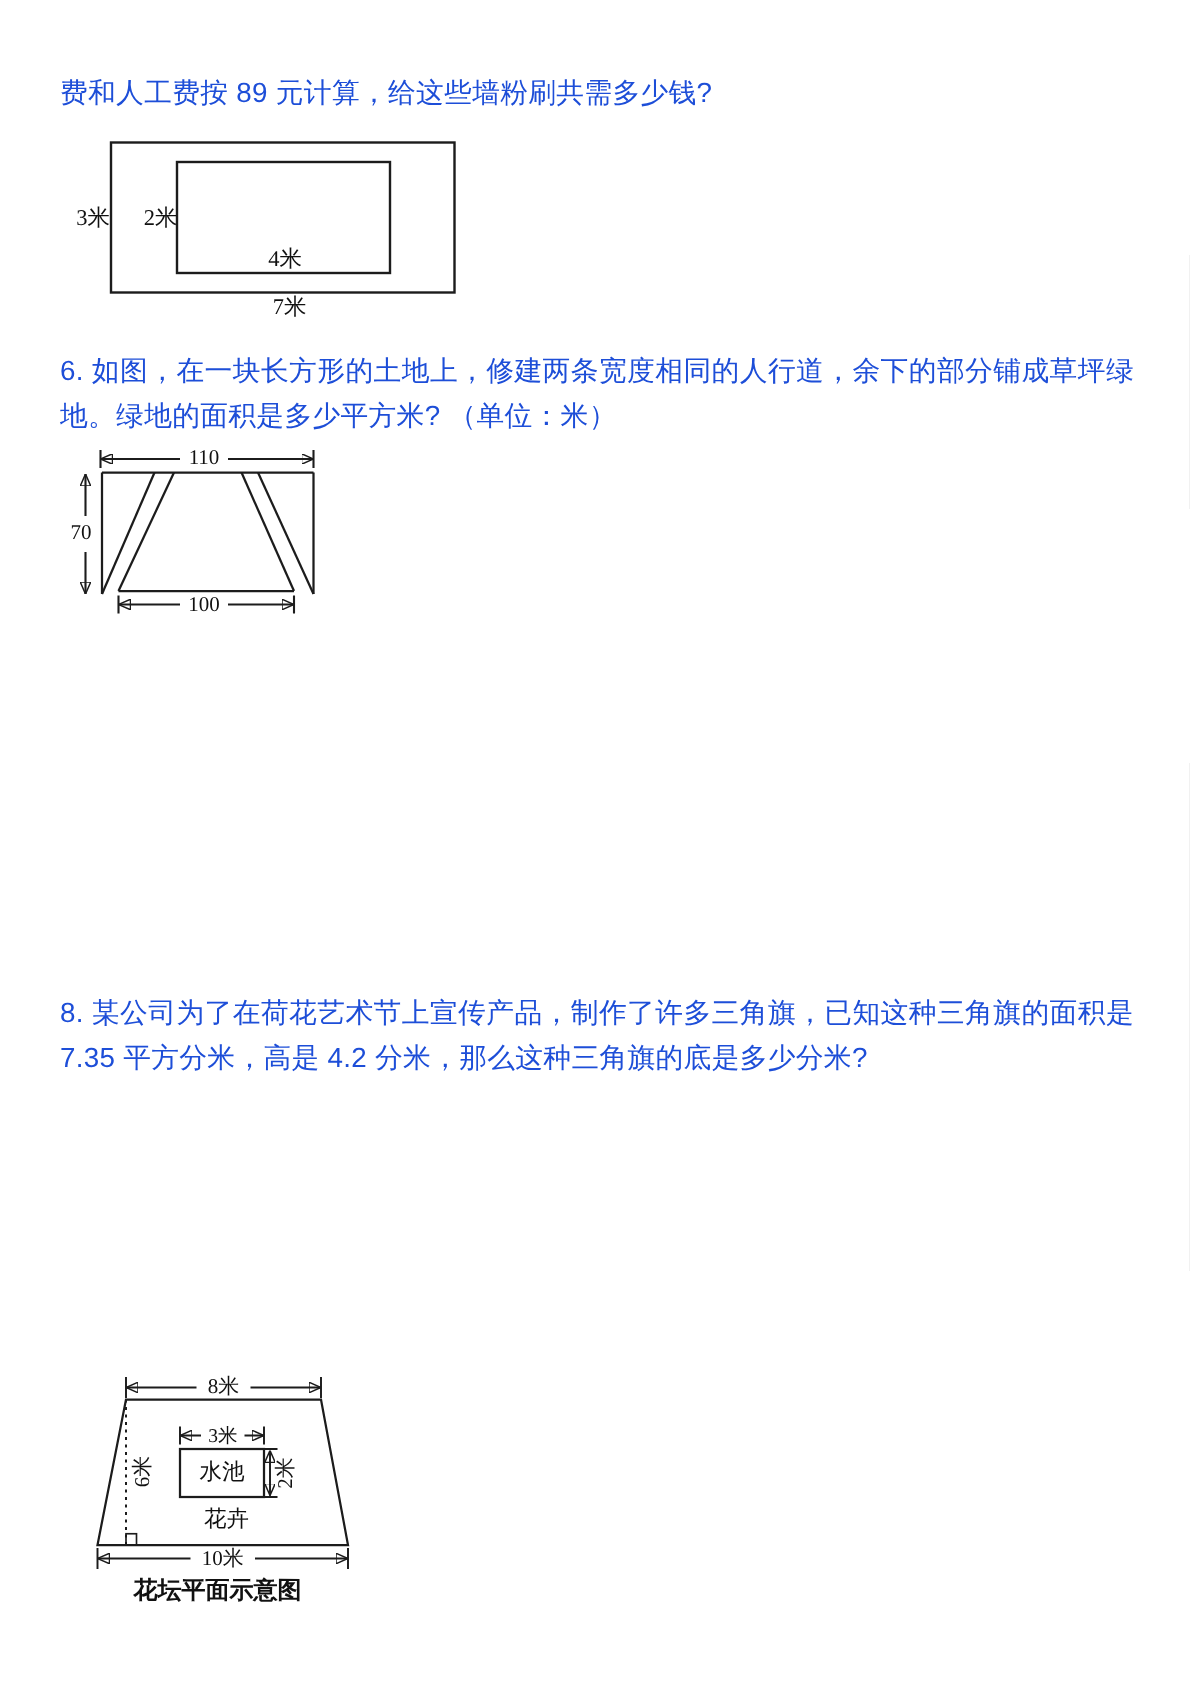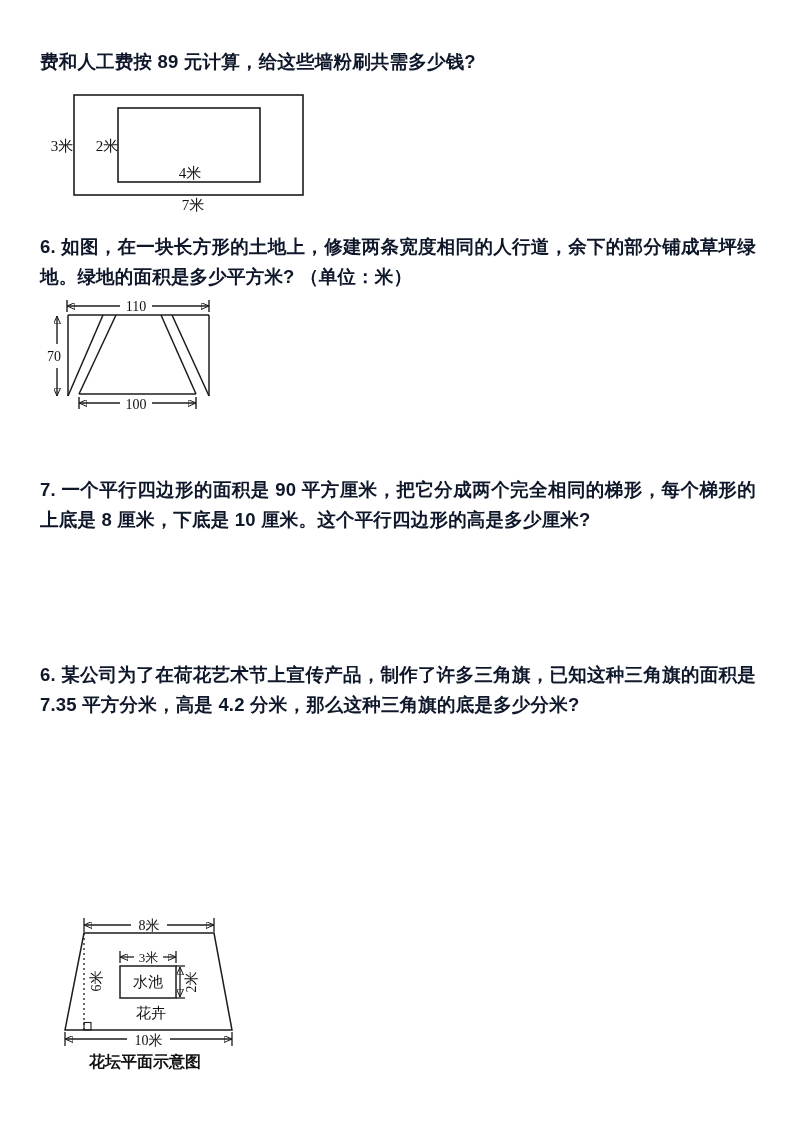--- a/index.html
+++ b/index.html
@@ -9,22 +9,22 @@
     background:#ffffff;
     overflow:hidden;
     font-family:"Liberation Sans", sans-serif;
   }
   .body-text{
     position:absolute;
     left:40px;width:716px;
     margin:0;
     font-size:18.5px;
     line-height:30px;
-    font-weight:700;
-    color:#0f172a;
+    font-weight:400;
+    color:#1d4ed8;
     text-align:justify;
     letter-spacing:0.2px;
   }
   .fig{position:absolute;}
   .fig line,.fig rect,.fig path,.fig polyline{stroke:#1c1c1c;fill:none;}
   .fig text{
     fill:#111111;
     font-family:"Liberation Serif", serif;
     text-anchor:middle;
     dominant-baseline:central;
@@ -80,23 +80,22 @@
     <text x="14" y="60" font-size="14">70</text>
     <g stroke-width="1.4">
       <line x1="39" y1="101" x2="39" y2="113"></line>
       <line x1="156" y1="101" x2="156" y2="113"></line>
       <line x1="39" y1="107" x2="80" y2="107" marker-start="url(#ah2)"></line>
       <line x1="112" y1="107" x2="156" y2="107" marker-end="url(#ah2)"></line>
     </g>
     <text x="96" y="108" font-size="14">100</text>
   </svg>
 
-  <p class="body-text" style="top:475px">7. 一个平行四边形的面积是 90 平方厘米，把它分成两个完全相同的梯形，每个梯形的上底是 8 厘米，下底是 10 厘米。这个平行四边形的高是多少厘米?</p>
 
-  <p class="body-text" style="top:660px">6. 某公司为了在荷花艺术节上宣传产品，制作了许多三角旗，已知这种三角旗的面积是 7.35 平方分米，高是 4.2 分米，那么这种三角旗的底是多少分米?</p>
+  <p class="body-text" style="top:660px">8. 某公司为了在荷花艺术节上宣传产品，制作了许多三角旗，已知这种三角旗的面积是 7.35 平方分米，高是 4.2 分米，那么这种三角旗的底是多少分米?</p>
 
 
   <svg class="fig" style="left:55px;top:912px" width="195" height="165" viewBox="0 0 195 165">
     <defs>
       <marker id="ah3" markerWidth="8" markerHeight="7" refX="8" refY="3.5" orient="auto-start-reverse" markerUnits="userSpaceOnUse">
         <path d="M0,0 L8,3.5 L0,7 z" fill="#1c1c1c" stroke="none"></path>
       </marker>
     </defs>
     <g stroke-width="1.3">
       <line x1="29" y1="6" x2="29" y2="20"></line>

